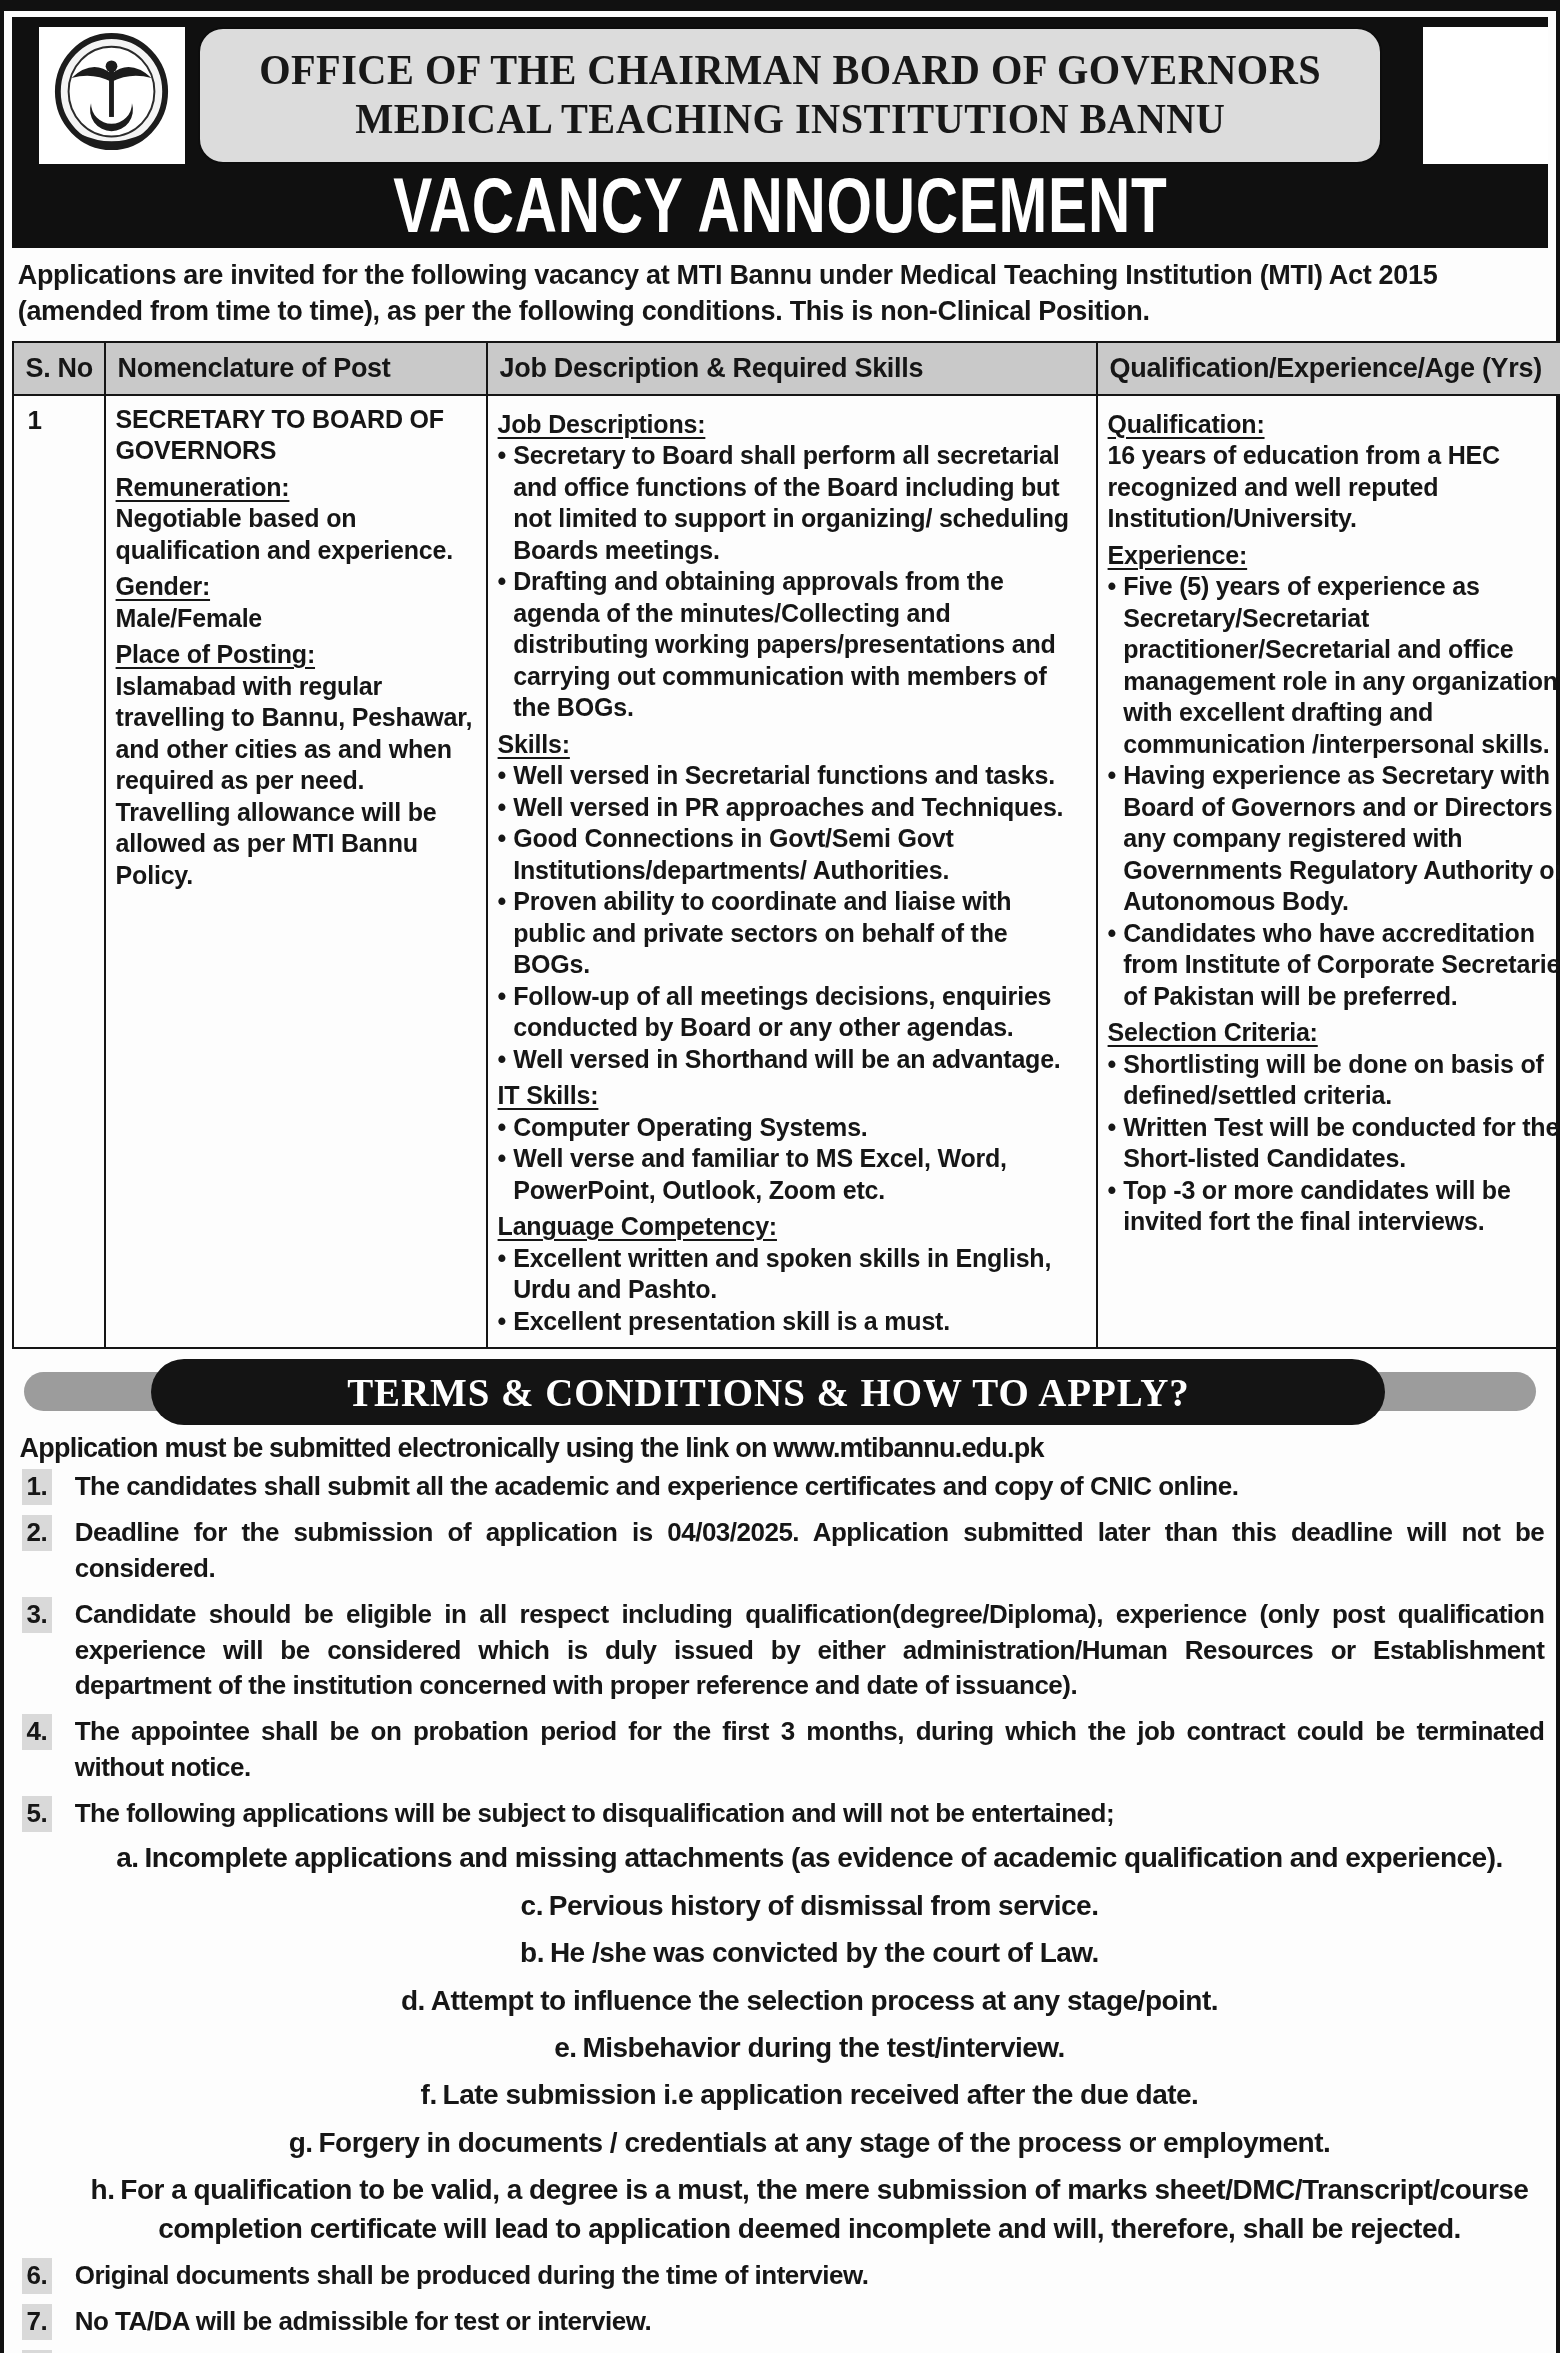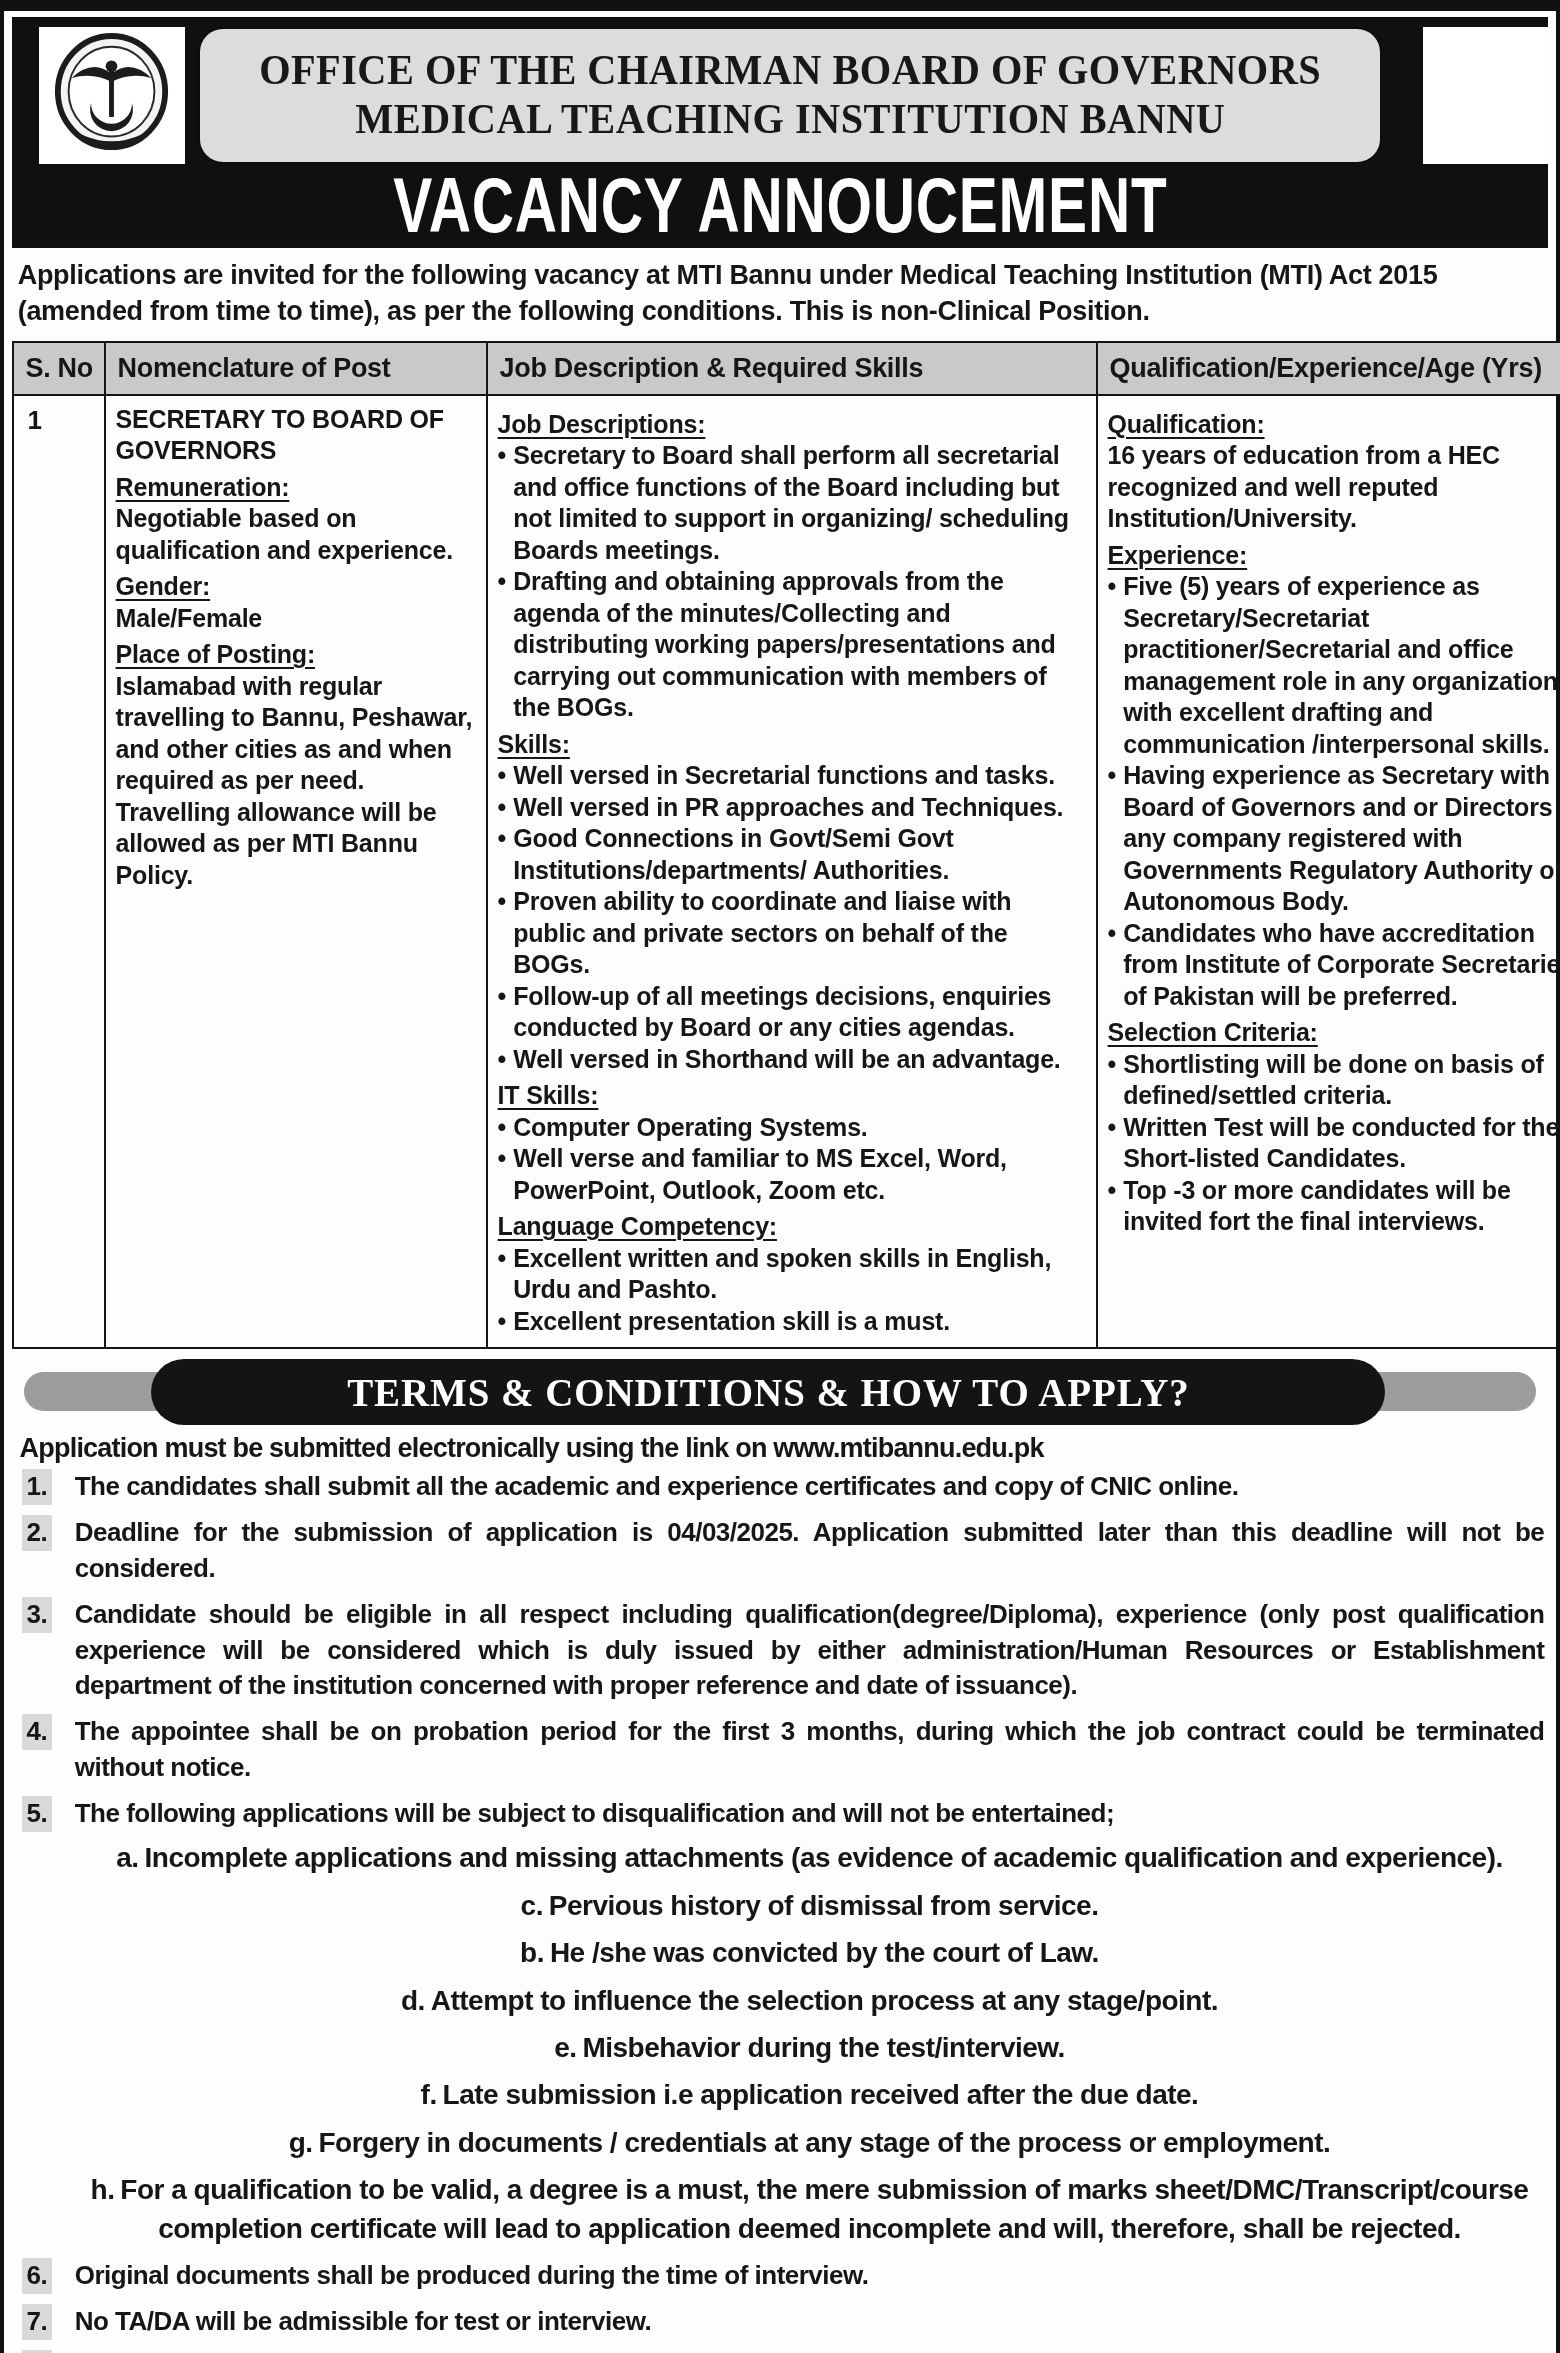--- a/index.html
+++ b/index.html
@@ -146,21 +146,21 @@
               <div class="bullet">
                 <span class="dot">•</span>
                 <span class="btxt">Good Connections in Govt/Semi Govt Institutions/departments/ Authorities.</span>
               </div>
               <div class="bullet">
                 <span class="dot">•</span>
                 <span class="btxt">Proven ability to coordinate and liaise with public and private sectors on behalf of the BOGs.</span>
               </div>
               <div class="bullet">
                 <span class="dot">•</span>
-                <span class="btxt">Follow-up of all meetings decisions, enquiries conducted by Board or any cities agendas.</span>
+                <span class="btxt">Follow-up of all meetings decisions, enquiries conducted by Board or any other agendas.</span>
               </div>
               <div class="bullet">
                 <span class="dot">•</span>
                 <span class="btxt">Well versed in Shorthand will be an advantage.</span>
               </div>
               <div class="section-heading">IT Skills:</div>
               <div class="bullet">
                 <span class="dot">•</span>
                 <span class="btxt">Computer Operating Systems.</span>
               </div>

